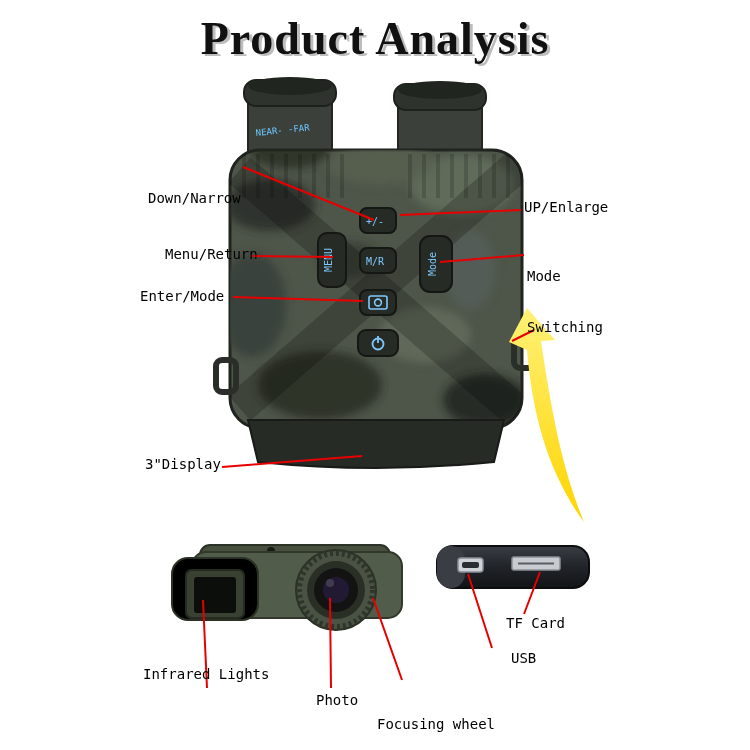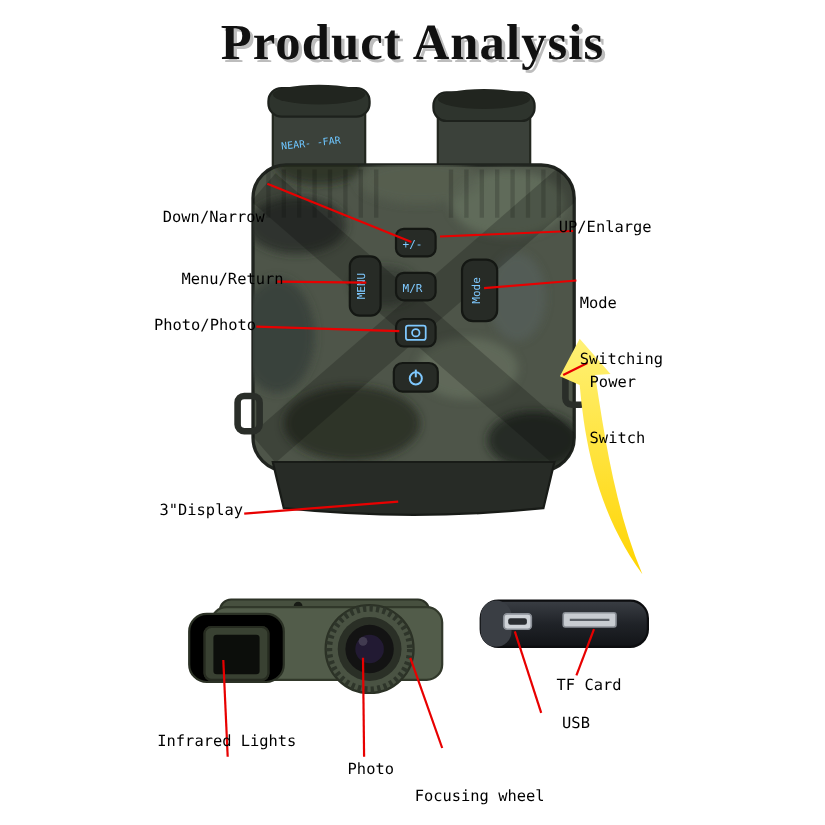--- a/index.html
+++ b/index.html
@@ -174,35 +174,31 @@
       <line x1="207" y1="688" x2="203" y2="600"></line>
       <line x1="331" y1="688" x2="330" y2="598"></line>
       <line x1="402" y1="680" x2="373" y2="598"></line>
       <line x1="492" y1="648" x2="468" y2="574"></line>
       <line x1="524" y1="614" x2="540" y2="572"></line>
     </g>
   </svg>
 
   <div class="lbl" style="left:148px;top:153px;margin-top:37px;">Down/Narrow</div>
 
-  <div class="lbl" style="left:508px;top:199px;">UP/Enlarge</div>
+  <div class="lbl" style="left:524px;top:199px;">UP/Enlarge</div>
 
   <div class="lbl" style="left:165px;top:246px;">Menu/Return</div>
 
   <div class="lbl" style="left:527px;top:234px;">
     <span class="l2">Mode</span>
     <span class="l2">Switching</span>
   </div>
 
-  <div class="lbl" style="left:140px;top:288px;">Photo/Photo</div>
-
-  <div class="lbl" style="left:536px;top:306px;">
-    <span class="l2">Power</span>
-    <span class="l2">Switch</span>
-  </div>
+  <div class="lbl" style="left:140px;top:288px;">Enter/Mode</div>
+
 
   <div class="lbl" style="left:145px;top:456px;">3"Display</div>
 
   <div class="lbl" style="left:143px;top:666px;">Infrared Lights</div>
 
   <div class="lbl" style="left:316px;top:692px;">Photo</div>
 
   <div class="lbl center" style="left:374px;top:682px;width:124px;">
     <span class="l2">Focusing wheel</span>
     

